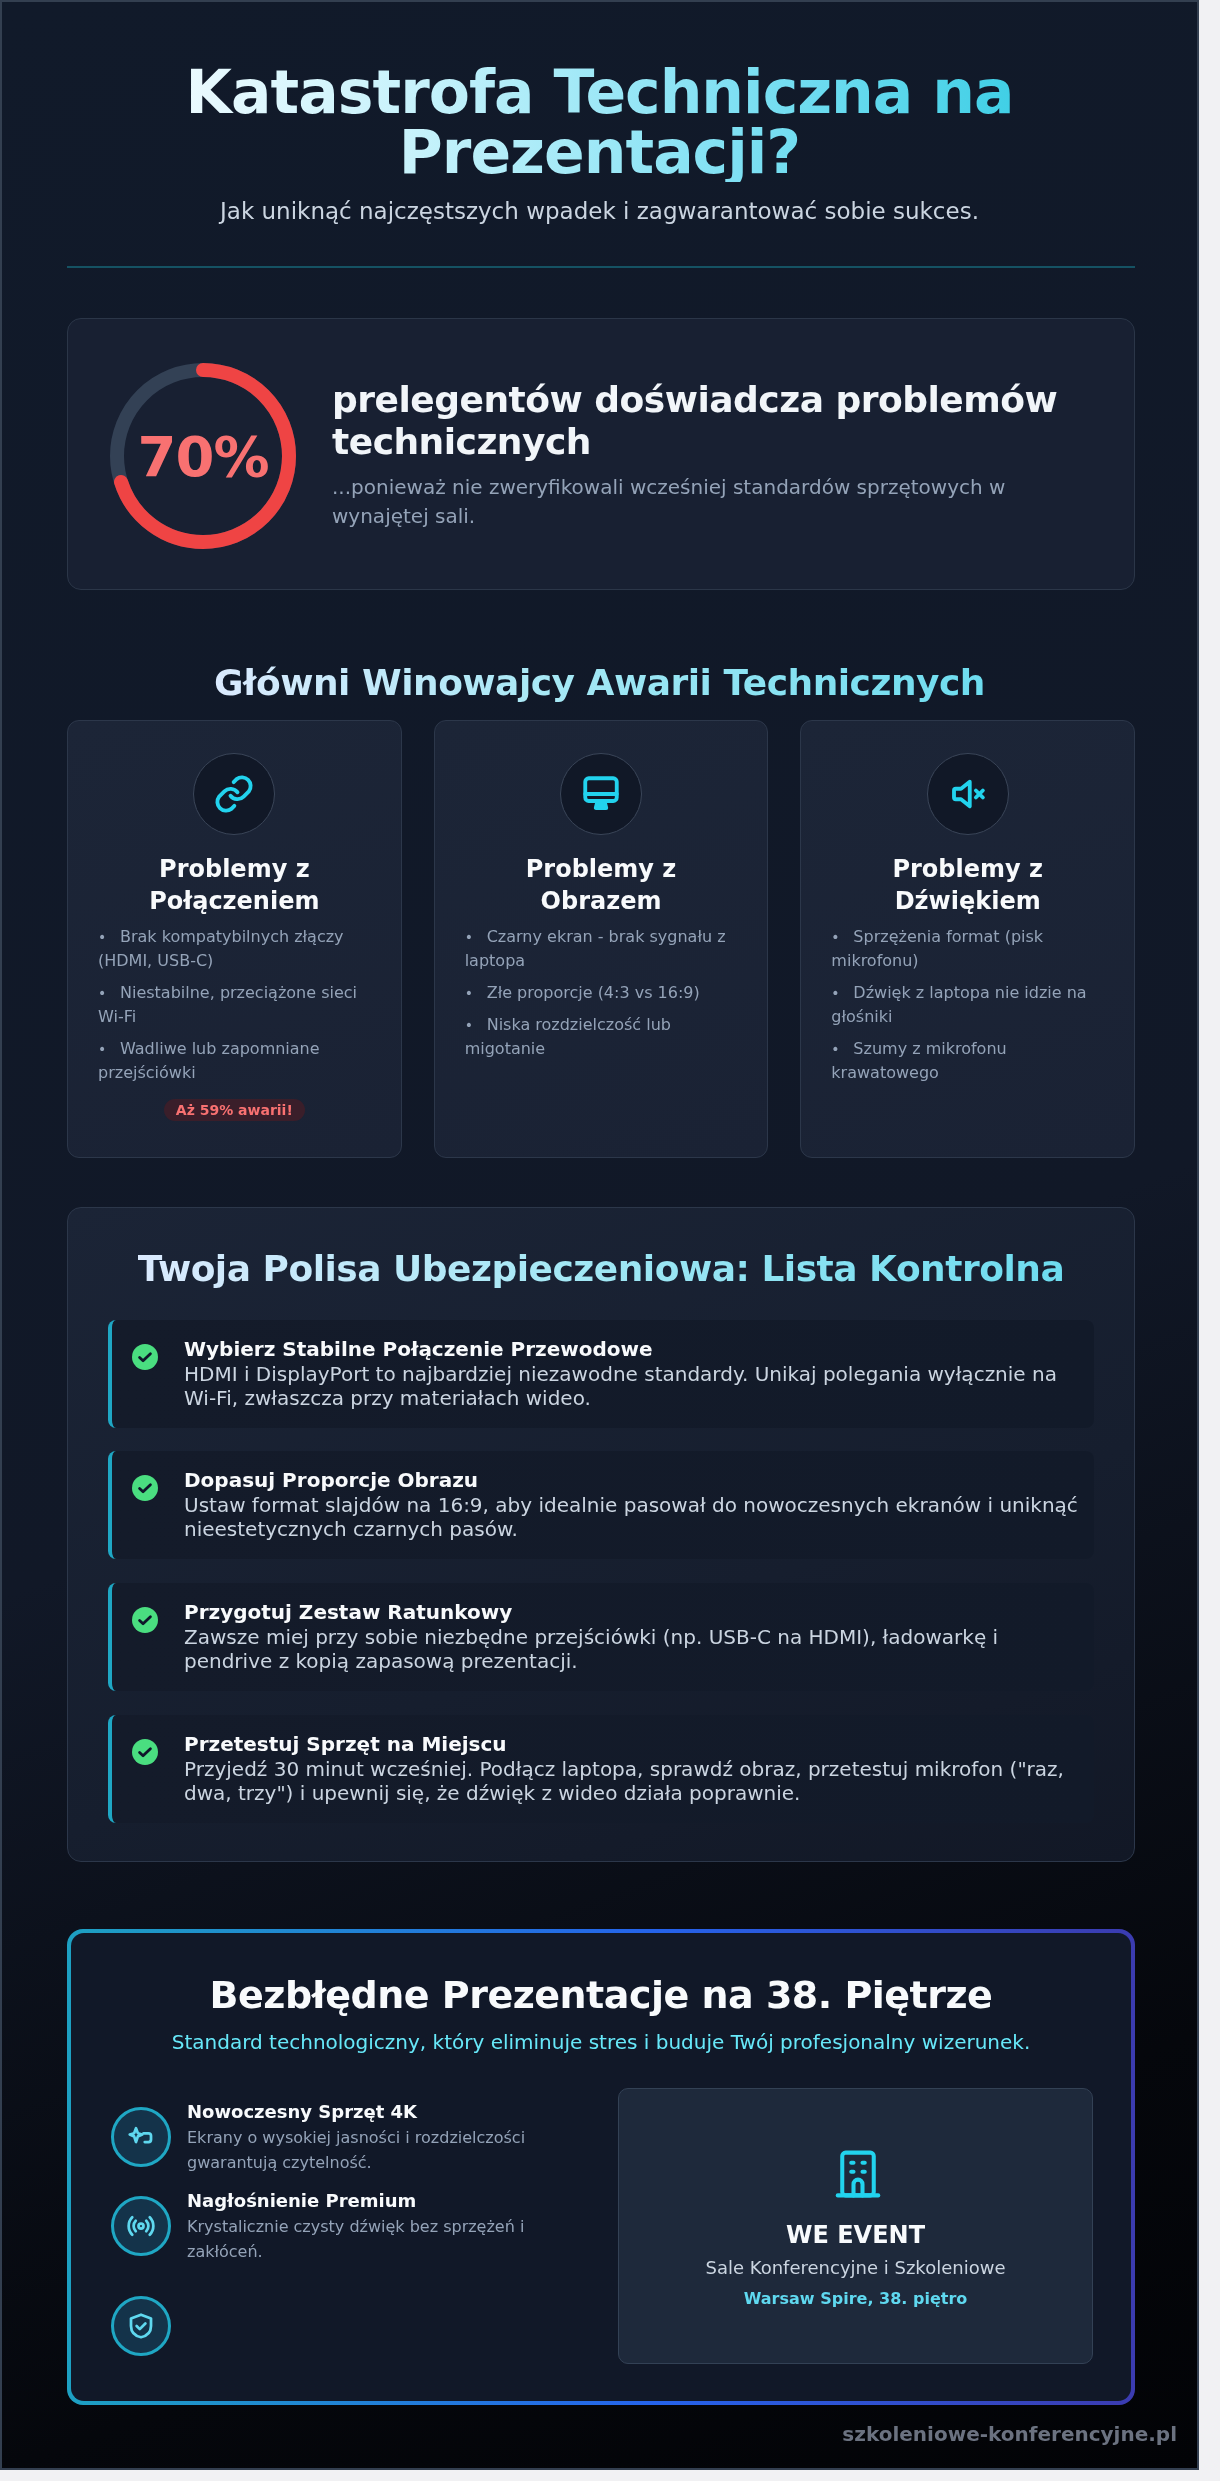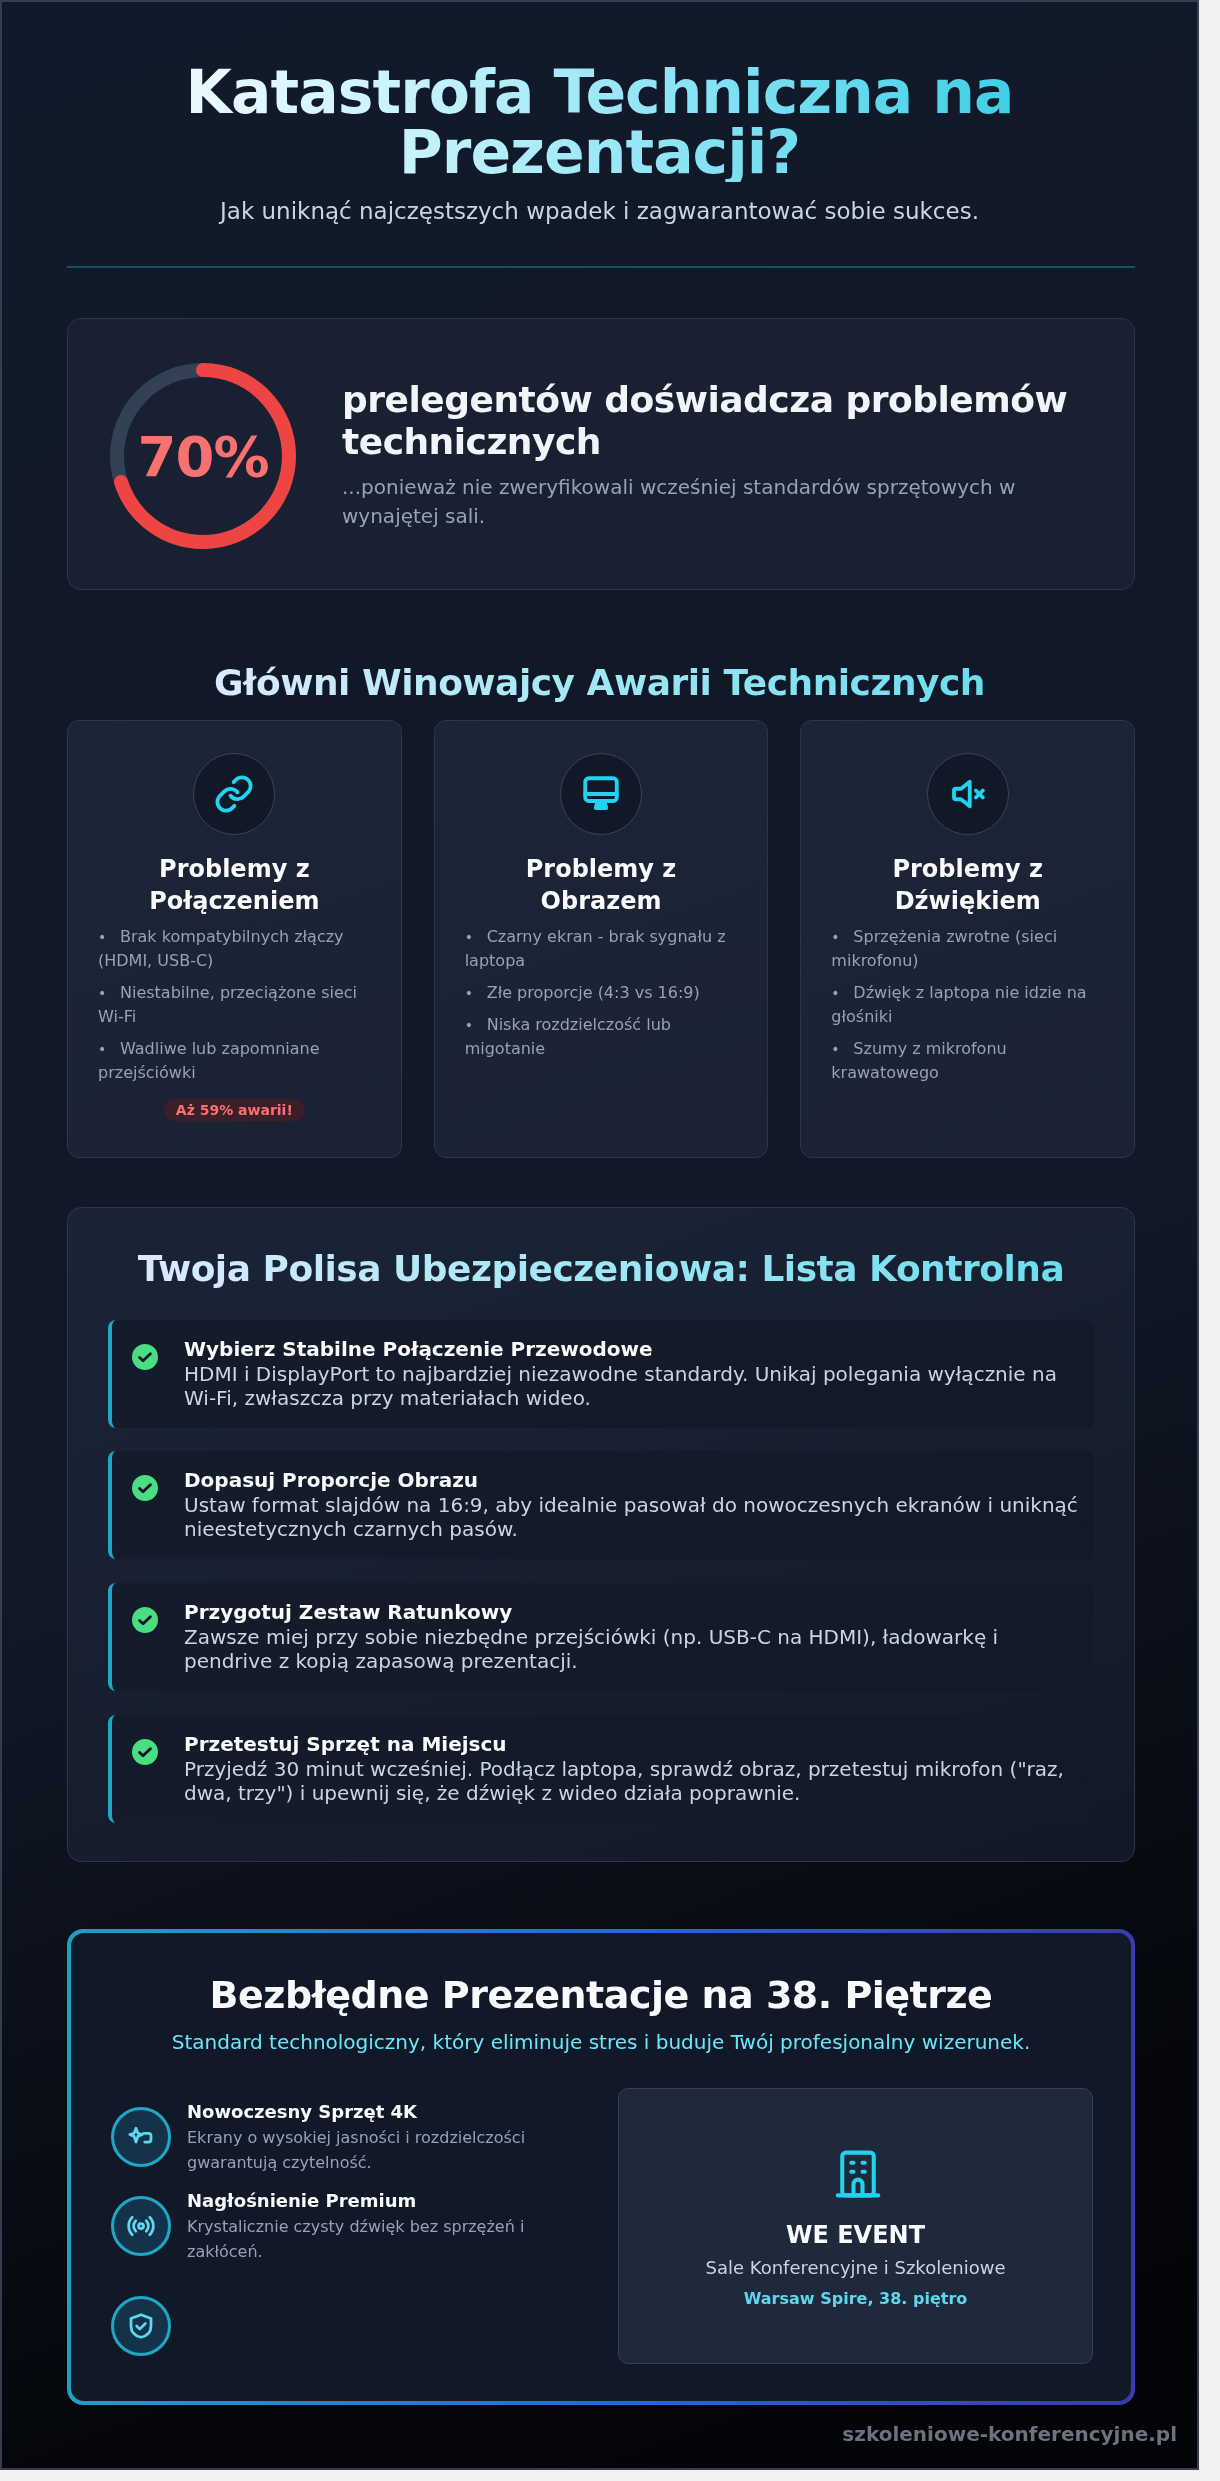--- a/index.html
+++ b/index.html
@@ -28,21 +28,21 @@
   .stat {
     position: absolute; left: 65px; top: 316px; width: 1068px; height: 272px;
     background: #182032; border: 1px solid #2b3648; border-radius: 14px;
   }
   .ring { position: absolute; left: 40px; top: 42px; width: 190px; height: 190px; }
   .ring-label {
     position: absolute; left: 40px; top: 42px; width: 190px; height: 190px;
     display: flex; align-items: center; justify-content: center;
     font-weight: bold; font-size: 56px; color: #f87171; letter-spacing: -1px;
   }
-  .stat-text { position: absolute; left: 274px; top: 60px; width: 760px; }
+  .stat-text { position: absolute; left: 264px; top: 60px; width: 760px; }
   .stat-head { font-weight: bold; font-size: 36px; line-height: 42px; color: #f1f5f9; letter-spacing: -0.5px; }
   .stat-desc { margin-top: 10px; font-size: 20px; line-height: 29px; color: #94a3b8; }
 
   
   .sec-title {
     position: absolute; left: 0; width: 1195px; text-align: center;
     font-weight: bold; font-size: 36px; letter-spacing: -0.5px; margin-top: 32px;
   }
   .grad-text {
     background: linear-gradient(90deg, #dbeafe 0%, #a5e8f5 45%, #6ddcef 100%);
@@ -178,21 +178,21 @@
     <div class="card">
       <div class="card-icon">
         <svg width="42" height="42" viewBox="0 0 24 24" fill="none" stroke="#22d3ee" stroke-width="2.2" stroke-linecap="round" stroke-linejoin="round">
           <path d="M4 10v4a1 1 0 0 0 1 1h3l5 4V5L8 9H5a1 1 0 0 0-1 1z"></path>
           <line x1="16.5" y1="10" x2="20.5" y2="14"></line>
           <line x1="20.5" y1="10" x2="16.5" y2="14"></line>
         </svg>
       </div>
       <div class="card-title">Problemy z Dźwiękiem</div>
       <ul class="card-list">
-        <li><span class="dot">•</span><span>Sprzężenia zwrotne (sieci mikrofonu)</span></li>
+        <li><span class="dot">•</span><span>Sprzężenia format (pisk mikrofonu)</span></li>
         <li><span class="dot">•</span><span>Dźwięk z laptopa nie idzie na głośniki</span></li>
         <li><span class="dot">•</span><span>Szumy z mikrofonu krawatowego</span></li>
       </ul>
     </div>
   </div>
 
   <div class="check">
     <h2 class="check-title">
       <span class="grad-text">Twoja Polisa Ubezpieczeniowa: Lista Kontrolna</span>
     </h2>

